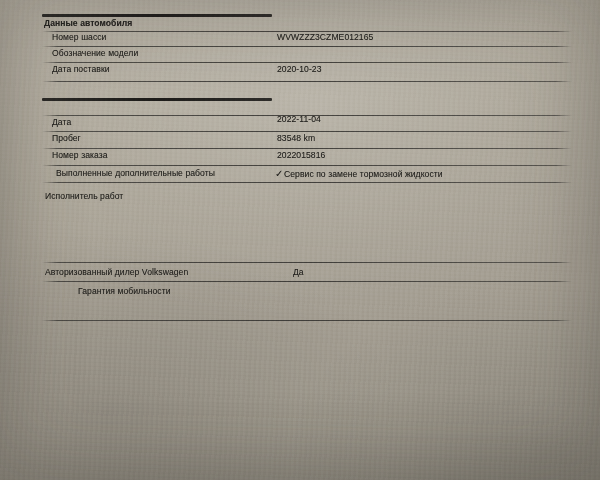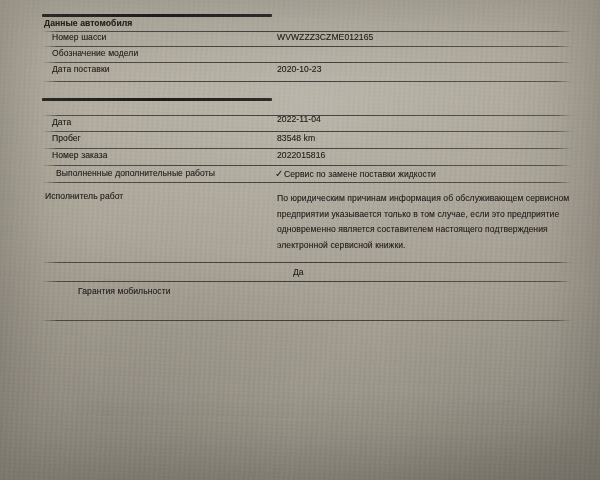--- a/index.html
+++ b/index.html
@@ -107,30 +107,30 @@
 
     <div class="rule" style="left:42px;top:148px;width:530px;"></div>
 
     <div class="cell lbl" style="left:52px;top:150px;">Номер заказа</div>
     <div class="cell val" style="left:277px;top:150px;">2022015816</div>
 
     <div class="rule" style="left:42px;top:165px;width:530px;"></div>
 
     <div class="cell lbl" style="left:56px;top:168px;">Выполненные дополнительные работы</div>
     <div class="cell val" style="left:275px;top:168px;">
-      <span class="check">✓</span><span>Сервис по замене поставки жидкости</span>
+      <span class="check">✓</span><span>Сервис по замене тормозной жидкости</span>
     </div>
 
     <div class="rule" style="left:42px;top:182px;width:530px;"></div>
 
     <div class="cell lbl" style="left:45px;top:191px;">Исполнитель работ</div>
-    <div class="cell val para" style="left:277px;top:191px;">По юридическим причинам информация об обслуживающем сервисном предприятии указывается только в том случае, если это предприятие одновременно является составителем настоящего подтверждения электронной сервисной книжки.</div>
 
     <div class="rule" style="left:42px;top:262px;width:530px;"></div>
 
+    <div class="cell lbl" style="left:45px;top:267px;">Авторизованный дилер Volkswagen</div>
     <div class="cell val" style="left:277px;top:267px;margin-left:16px;">Да</div>
 
     <div class="rule" style="left:42px;top:281px;width:530px;"></div>
 
     <div class="cell lbl" style="left:45px;top:286px;margin-left:33px;">Гарантия мобильности</div>
 
     <div class="rule" style="left:42px;top:320px;width:530px;"></div>
 
   </div>
   <div id="grain"></div>

